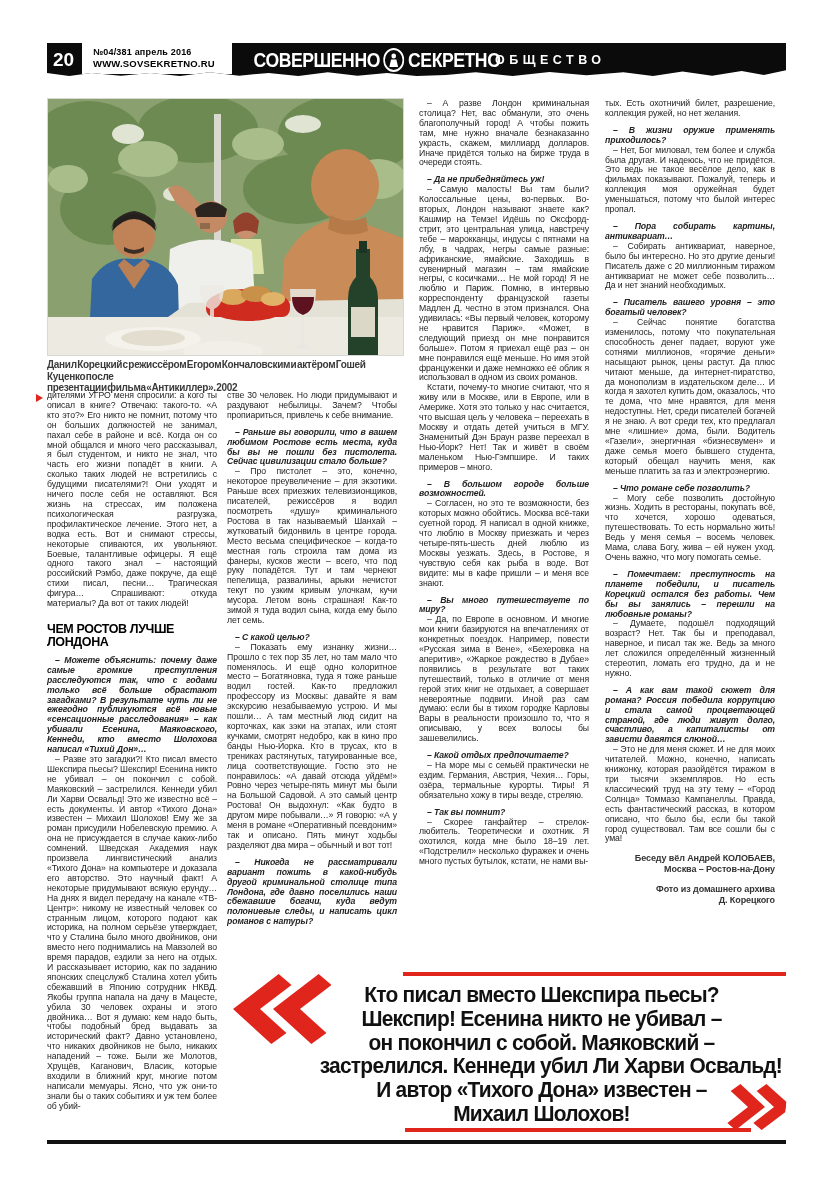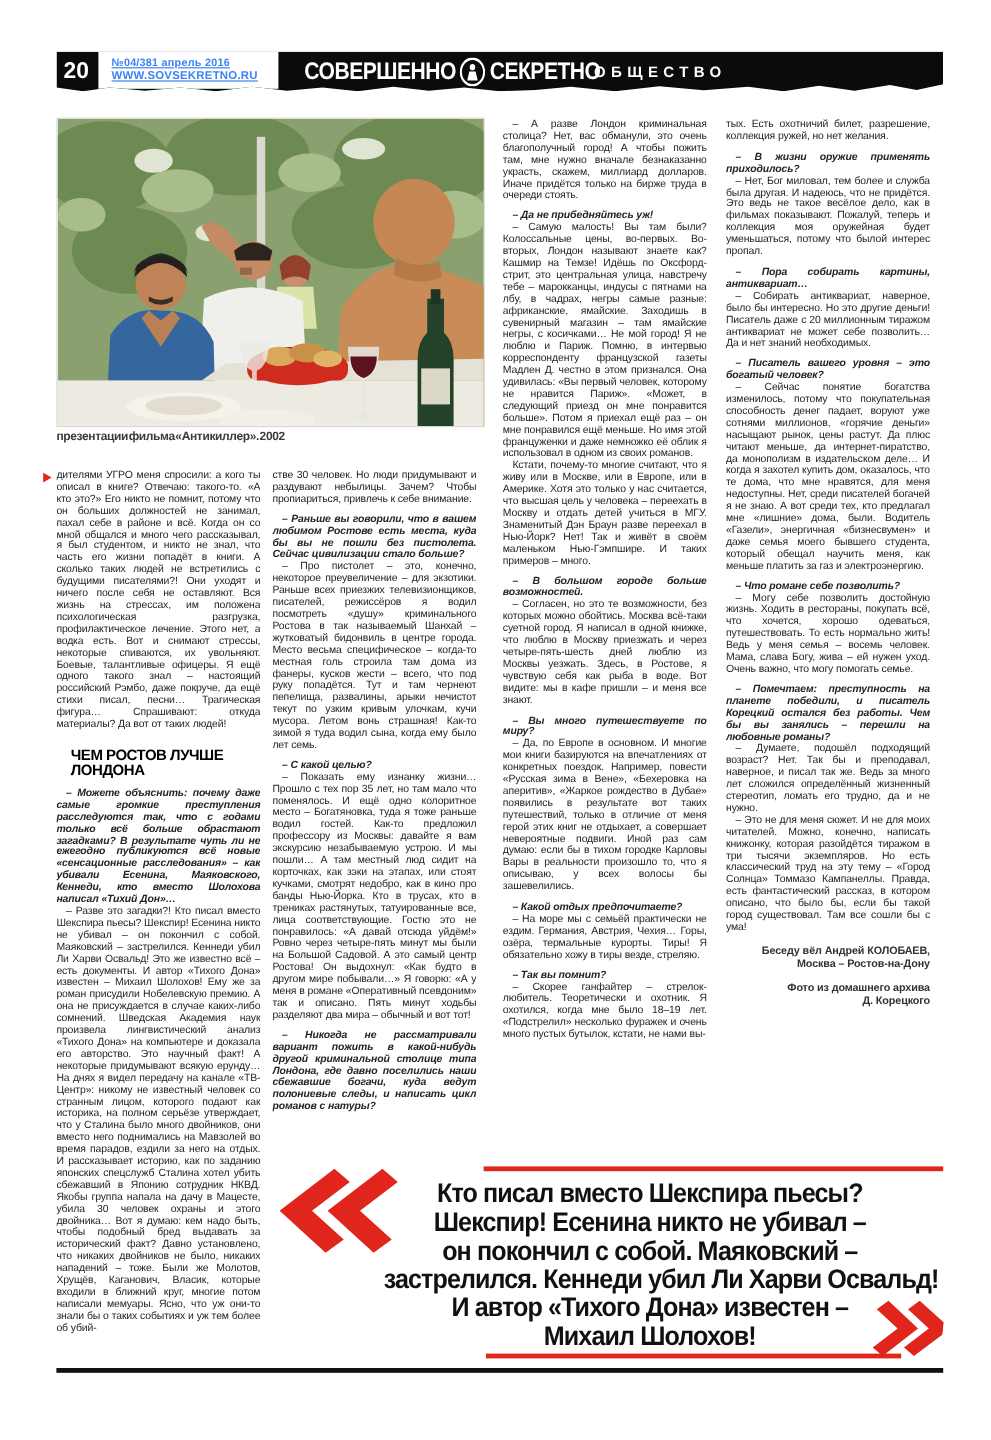--- a/index.html
+++ b/index.html
@@ -4,43 +4,43 @@
 <style>
   html,body{margin:0;padding:0;background:#ffffff;}
   .page{position:relative;width:826px;height:1200px;background:#ffffff;overflow:hidden;
         font-family:"Liberation Sans",sans-serif;}
 
   
   .header-bar{position:absolute;left:47px;top:43px;width:739px;height:34px;background:#0b0b0b;color:#fff;
     clip-path:polygon(0 0,100% 0,100% 80%,97% 94%,94% 82%,90% 96%,86% 84%,82% 97%,78% 86%,73% 95%,68% 85%,63% 97%,58% 86%,54% 94%,50% 97%,46% 88%,42% 96%,38% 86%,34% 97%,30% 88%,26% 96%,22% 86%,18% 97%,14% 88%,10% 96%,6% 88%,3% 97%,0 88%);}
   .page-num{position:absolute;left:0;top:0;width:33px;height:100%;display:flex;align-items:center;justify-content:center;
     font-size:19px;font-weight:bold;}
-  .issue-box{position:absolute;left:35px;top:0;width:150px;height:31px;background:#ffffff;color:#3b82f6;
-    padding:3px 0 0 11px;box-sizing:border-box;line-height:12px;text-decoration:underline;}
+  .issue-box{position:absolute;left:35px;top:0;width:150px;height:31px;background:#ffffff;color:#000000;
+    padding:3px 0 0 11px;box-sizing:border-box;line-height:12px;}
   .issue-line{font-size:9px;font-weight:bold;letter-spacing:.2px;}
   .site-line{font-size:9.5px;font-weight:bold;letter-spacing:.2px;}
   .masthead{position:absolute;left:200px;top:0;width:260px;height:100%;display:flex;align-items:center;justify-content:center;
     gap:4px;font-weight:bold;font-size:20px;letter-spacing:-.5px;transform:scaleX(.88);transform-origin:50% 50%;}
   .logo-circle{width:24px;height:24px;flex:0 0 24px;}
   .section-label{position:absolute;left:448px;top:0;height:100%;display:flex;align-items:center;
     font-size:12.5px;font-weight:bold;letter-spacing:4.5px;}
 
   
   .photo{position:absolute;left:47px;top:98px;width:357px;height:258px;border:1px solid #d8d8d4;box-sizing:border-box;overflow:hidden;}
   .caption{position:absolute;left:47px;top:359px;width:357px;font-size:10px;line-height:11.5px;color:#3b3b3b;
     letter-spacing:-.3px;word-spacing:-2px;font-weight:bold;}
 
   
   .col{position:absolute;width:170px;overflow:hidden;color:#242424;font-size:8.7px;line-height:9.9px;
     text-align:justify;letter-spacing:-.1px;}
   .col p{margin:0;}
   .col p.a{text-indent:8px;}
   .col p.cont{text-indent:0;}
   .col p.q{font-weight:bold;font-style:italic;text-indent:8px;margin-top:7px;}
-  .col h2{margin:14px 0 6px 12px;font-size:12.5px;line-height:13px;letter-spacing:-.4px;color:#000;text-align:left;}
+  .col h2{margin:14px 0 6px 0;font-size:12.5px;line-height:13px;letter-spacing:-.4px;color:#000;text-align:left;}
   .col p.credit{font-weight:bold;white-space:pre-line;margin-top:9px;text-align:right;color:#333;font-size:9px;line-height:11px;}
   .col1{left:47px;top:391px;height:748px;}
   .col2{left:227px;top:391px;height:582px;}
   .col3{left:419px;top:99px;height:866px;}
   .col4{left:605px;top:99px;height:866px;}
   .cont-marker{position:absolute;left:36px;top:394px;width:0;height:0;
     border-left:7px solid #e0261c;border-top:4.5px solid transparent;border-bottom:4.5px solid transparent;}
 
   
   .quote{position:absolute;left:233px;top:966px;width:553px;height:182px;}
@@ -144,20 +144,21 @@
         <path d="M244 198 Q244 212 255 216 Q266 212 266 198 Z" fill="#5d1220"></path>
         <path d="M152 186 Q152 206 162 210 L162 232 L156 238 L172 238 L166 232 L166 210 Q176 206 176 186 Z" fill="#eceae4" opacity=".8"></path>
       </g>
 
       <ellipse cx="105" cy="240" rx="48" ry="12" fill="#f4f2ea"></ellipse>
       <ellipse cx="105" cy="239" rx="32" ry="8" fill="#e2ddcf"></ellipse>
       <ellipse cx="175" cy="252" rx="40" ry="10" fill="#f1efe7"></ellipse>
     </svg>
   </div>
   <div class="caption">
+    <div>Данил Корецкий с режиссёром Егором Кончаловским и актёром Гошей Куценко после</div>
     <div>презентации фильма «Антикиллер». 2002</div>
   </div>
 
   <div class="cont-marker"></div>
 
   <div class="col col1">
       <p class="cont">дителями УГРО меня спросили: а кого ты описал в книге? Отвечаю: такого-то. «А кто это?» Его никто не помнит, потому что он больших должностей не занимал, пахал себе в районе и всё. Когда он со мной общался и много чего рассказывал, я был студентом, и никто не знал, что часть его жизни попадёт в книги. А сколько таких людей не встретились с будущими писателями?! Они уходят и ничего после себя не оставляют. Вся жизнь на стрессах, им положена психологическая разгрузка, профилактическое лечение. Этого нет, а водка есть. Вот и снимают стрессы, некоторые спиваются, их увольняют. Боевые, талантливые офицеры. Я ещё одного такого знал – настоящий российский Рэмбо, даже покруче, да ещё стихи писал, песни… Трагическая фигура… Спрашивают: откуда материалы? Да вот от таких людей!</p>
       <h2 class="heading">ЧЕМ РОСТОВ ЛУЧШЕ ЛОНДОНА</h2>
       <p class="q">– Можете объяснить: почему даже самые громкие преступления расследуются так, что с годами только всё больше обрастают загадками? В результате чуть ли не ежегодно публикуются всё новые «сенсационные расследования» – как убивали Есенина, Маяковского, Кеннеди, кто вместо Шолохова написал «Тихий Дон»…</p>
       <p class="a">– Разве это загадки?! Кто писал вместо Шекспира пьесы? Шекспир! Есенина никто не убивал – он покончил с собой. Маяковский – застрелился. Кеннеди убил Ли Харви Освальд! Это же известно всё – есть документы. И автор «Тихого Дона» известен – Михаил Шолохов! Ему же за роман присудили Нобелевскую премию. А она не присуждается в случае каких-либо сомнений. Шведская Академия наук произвела лингвистический анализ «Тихого Дона» на компьютере и доказала его авторство. Это научный факт! А некоторые придумывают всякую ерунду… На днях я видел передачу на канале «ТВ-Центр»: никому не известный человек со странным лицом, которого подают как историка, на полном серьёзе утверждает, что у Сталина было много двойников, они вместо него поднимались на Мавзолей во время парадов, ездили за него на отдых. И рассказывает историю, как по заданию японских спецслужб Сталина хотел убить сбежавший в Японию сотрудник НКВД. Якобы группа напала на дачу в Мацесте, убила 30 человек охраны и этого двойника… Вот я думаю: кем надо быть, чтобы подобный бред выдавать за исторический факт? Давно установлено, что никаких двойников не было, никаких нападений – тоже. Были же Молотов, Хрущёв, Каганович, Власик, которые входили в ближний круг, многие потом написали мемуары. Ясно, что уж они-то знали бы о таких событиях и уж тем более об убий-</p>
@@ -189,20 +190,21 @@
       <p class="q">– В жизни оружие применять приходилось?</p>
       <p class="a">– Нет, Бог миловал, тем более и служба была другая. И надеюсь, что не придётся. Это ведь не такое весёлое дело, как в фильмах показывают. Пожалуй, теперь и коллекция моя оружейная будет уменьшаться, потому что былой интерес пропал.</p>
       <p class="q">– Пора собирать картины, антиквариат…</p>
       <p class="a">– Собирать антиквариат, наверное, было бы интересно. Но это другие деньги! Писатель даже с 20 миллионным тиражом антиквариат не может себе позволить… Да и нет знаний необходимых.</p>
       <p class="q">– Писатель вашего уровня – это богатый человек?</p>
       <p class="a">– Сейчас понятие богатства изменилось, потому что покупательная способность денег падает, воруют уже сотнями миллионов, «горячие деньги» насыщают рынок, цены растут. Да плюс читают меньше, да интернет-пиратство, да монополизм в издательском деле… И когда я захотел купить дом, оказалось, что те дома, что мне нравятся, для меня недоступны. Нет, среди писателей богачей я не знаю. А вот среди тех, кто предлагал мне «лишние» дома, были. Водитель «Газели», энергичная «бизнесвумен» и даже семья моего бывшего студента, который обещал научить меня, как меньше платить за газ и электроэнергию.</p>
       <p class="q">– Что романе себе позволить?</p>
       <p class="a">– Могу себе позволить достойную жизнь. Ходить в рестораны, покупать всё, что хочется, хорошо одеваться, путешествовать. То есть нормально жить! Ведь у меня семья – восемь человек. Мама, слава Богу, жива – ей нужен уход. Очень важно, что могу помогать семье.</p>
       <p class="q">– Помечтаем: преступность на планете победили, и писатель Корецкий остался без работы. Чем бы вы занялись – перешли на любовные романы?</p>
       <p class="a">– Думаете, подошёл подходящий возраст? Нет. Так бы и преподавал, наверное, и писал так же. Ведь за много лет сложился определённый жизненный стереотип, ломать его трудно, да и не нужно.</p>
+      <p class="q">– А как вам такой сюжет для романа? Россия победила коррупцию и стала самой процветающей страной, где люди живут долго, счастливо, а капиталисты от зависти давятся слюной…</p>
       <p class="a">– Это не для меня сюжет. И не для моих читателей. Можно, конечно, написать книжонку, которая разойдётся тиражом в три тысячи экземпляров. Но есть классический труд на эту тему – «Город Солнца» Томмазо Кампанеллы. Правда, есть фантастический рассказ, в котором описано, что было бы, если бы такой город существовал. Там все сошли бы с ума!</p>
       <p class="credit">Беседу вёл Андрей КОЛОБАЕВ,
 Москва – Ростов-на-Дону</p>
       <p class="credit">Фото из домашнего архива
 Д. Корецкого</p>
     </div>
 
   <div class="quote">
     <div class="quote-topline"></div>
     <span class="open-quote">

